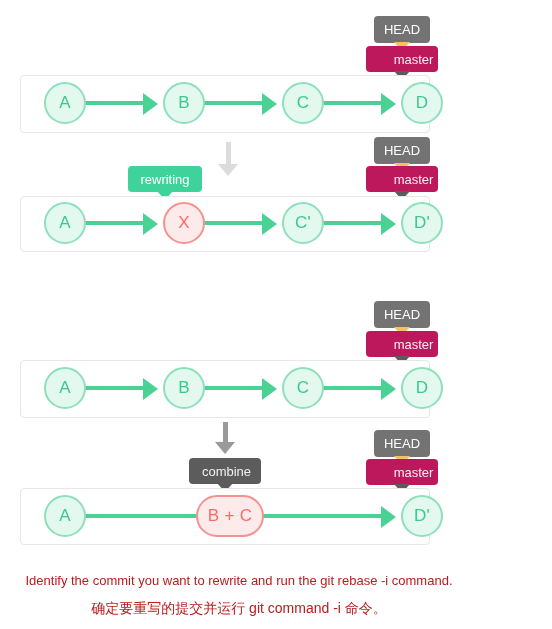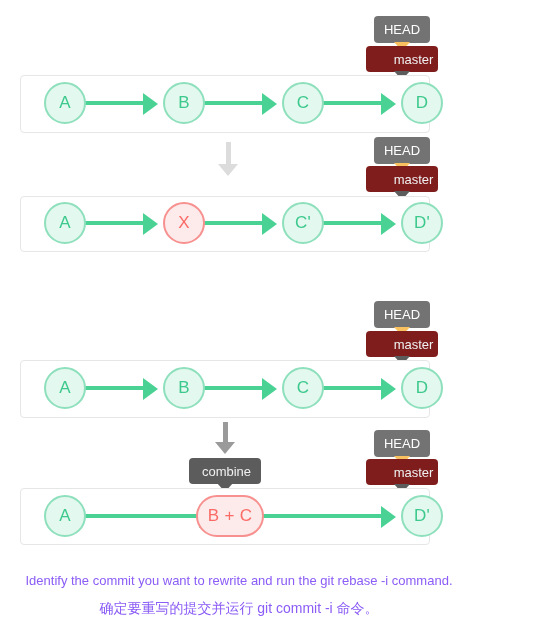--- a/index.html
+++ b/index.html
@@ -73,21 +73,21 @@
     left:50%;
     bottom:-8px;
     margin-left:-8px;
     width:0;height:0;
     border-left:8px solid transparent;
     border-right:8px solid transparent;
     border-top:9px solid currentColor;
   }
   .badge.head{background:#737373;}
   .badge.head .tip{color:#f8c05f;}
-  .badge.master{background:#7f1d1d;color:#f0f0f0;padding-left:32px;}
+  .badge.master{background:#be185d;color:#f0f0f0;padding-left:32px;}
   .badge.master .tip{color:#5c5c5c;}
   .badge.green-lbl{background:#3fd39b;}
   .badge.green-lbl .tip{color:#3fd39b;}
   .badge.dark-lbl{background:#5c5c5c;color:#f0f0f0;padding-left:12px;}
   .badge.dark-lbl .tip{color:#5c5c5c;}
 
   
   .step-arrow{position:absolute;}
   .step-arrow .shaft{position:absolute;left:50%;margin-left:-2.5px;top:0;width:5px;}
   .step-arrow .tip{
@@ -95,21 +95,21 @@
     width:0;height:0;
     border-left:10px solid transparent;
     border-right:10px solid transparent;
   }
 
   
   .caption{
     position:absolute;
     width:478px;
     text-align:center;
-    color:#8b5cf6;
+    color:#b91c1c;
     font-size:13px;
   }
   .caption.cn{font-size:14px;}
 </style>
 </head>
 <body>
 
 <div class="stage">
 
   <div class="badge head" style="left:374px;top:16px;width:56px;height:27px;">
@@ -141,20 +141,24 @@
     <div class="node green" style="left:380px;top:6px;width:42px;height:42px;">
       <span>D</span>
     </div>
   </div>
 
   <div class="step-arrow" style="left:210px;top:142px;width:36px;height:34px;">
     <div class="shaft" style="height:22px;background:#dcdcdc;"></div>
     <div class="tip" style="top:22px;border-top:12px solid #dcdcdc;"></div>
   </div>
 
+  <div class="badge green-lbl" style="left:128px;top:166px;width:74px;height:26px;">
+    <span>rewriting</span>
+    <i class="tip"></i>
+  </div>
   <div class="badge head" style="left:374px;top:137px;width:56px;height:27px;">
     <span>HEAD</span>
     <i class="tip"></i>
   </div>
   <div class="badge master" style="left:366px;top:166px;width:72px;height:26px;">
     <span>master</span>
     <i class="tip"></i>
   </div>
 
   <div class="row-box" style="left:20px;top:196px;width:410px;height:56px;">
@@ -239,15 +243,15 @@
     </div>
     <div class="node red pill" style="left:175px;top:6px;width:68px;height:42px;">
       <span>B + C</span>
     </div>
     <div class="node green" style="left:380px;top:6px;width:42px;height:42px;">
       <span>D'</span>
     </div>
   </div>
 
   <div class="caption" style="left:0;top:573px;">Identify the commit you want to rewrite and run the git rebase -i command.</div>
-  <div class="caption cn" style="left:0;top:600px;">确定要重写的提交并运行 git commit -i 命令。</div>
+  <div class="caption cn" style="left:0;top:600px;">确定要重写的提交并运行 git command -i 命令。</div>
 
 </div>
 
 </body></html>

